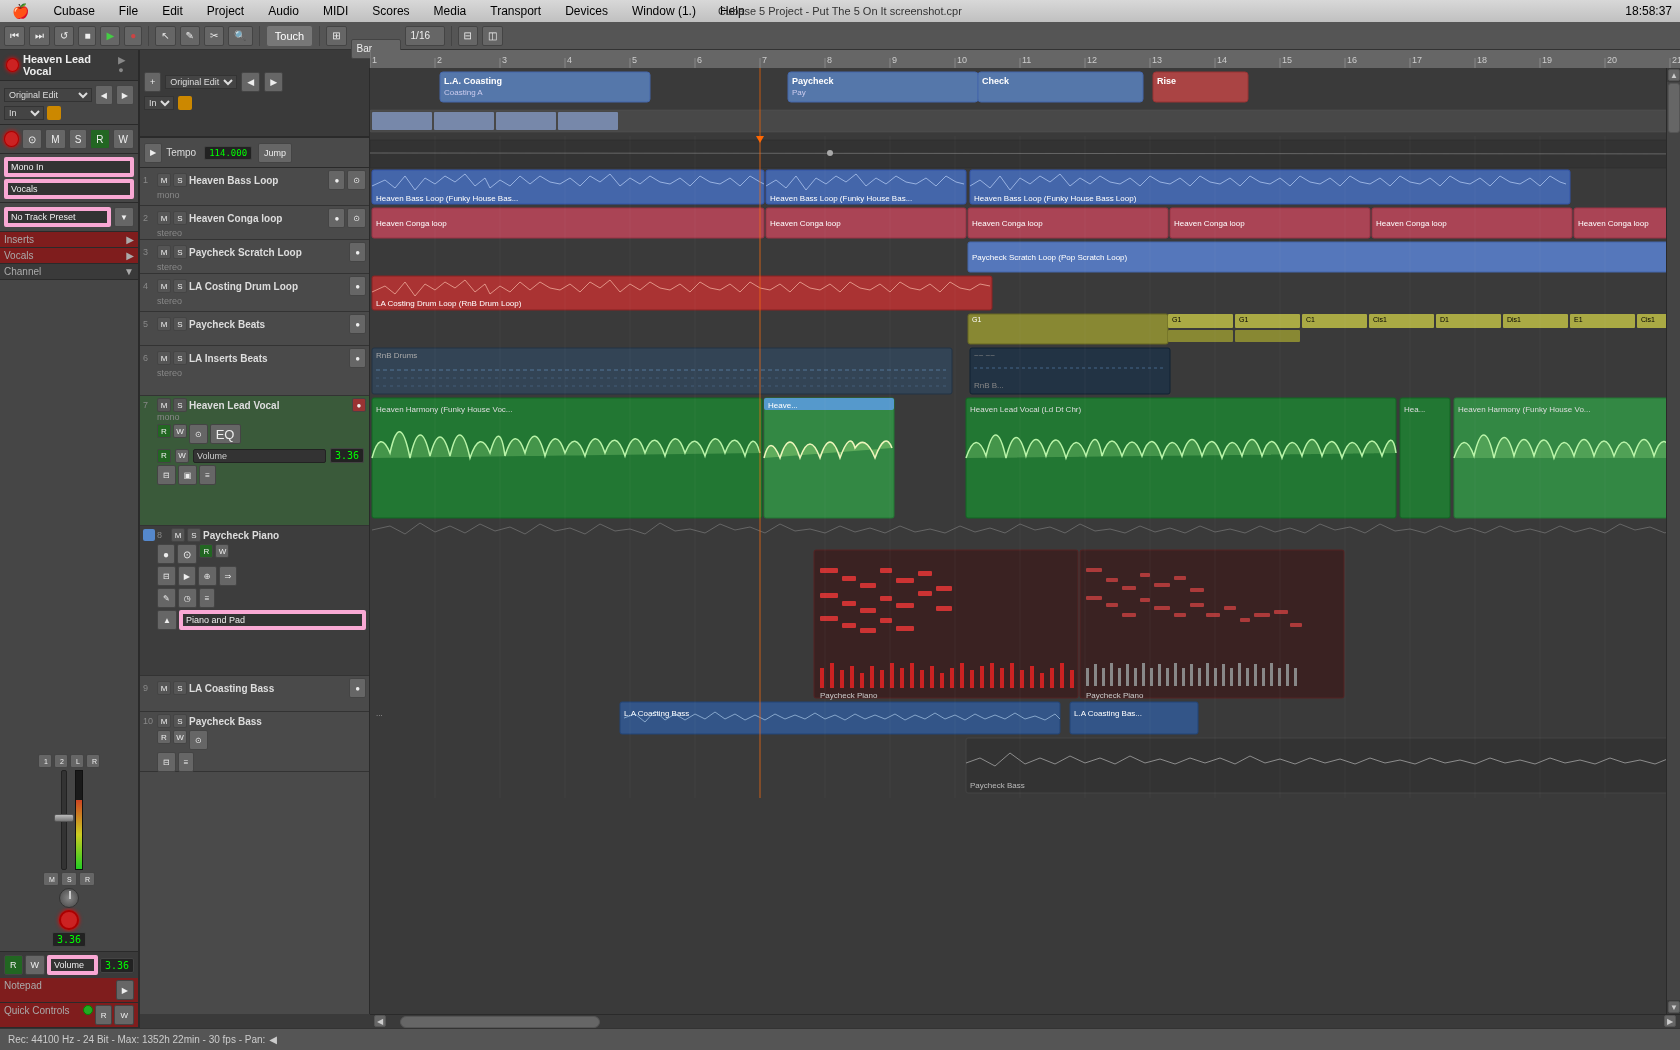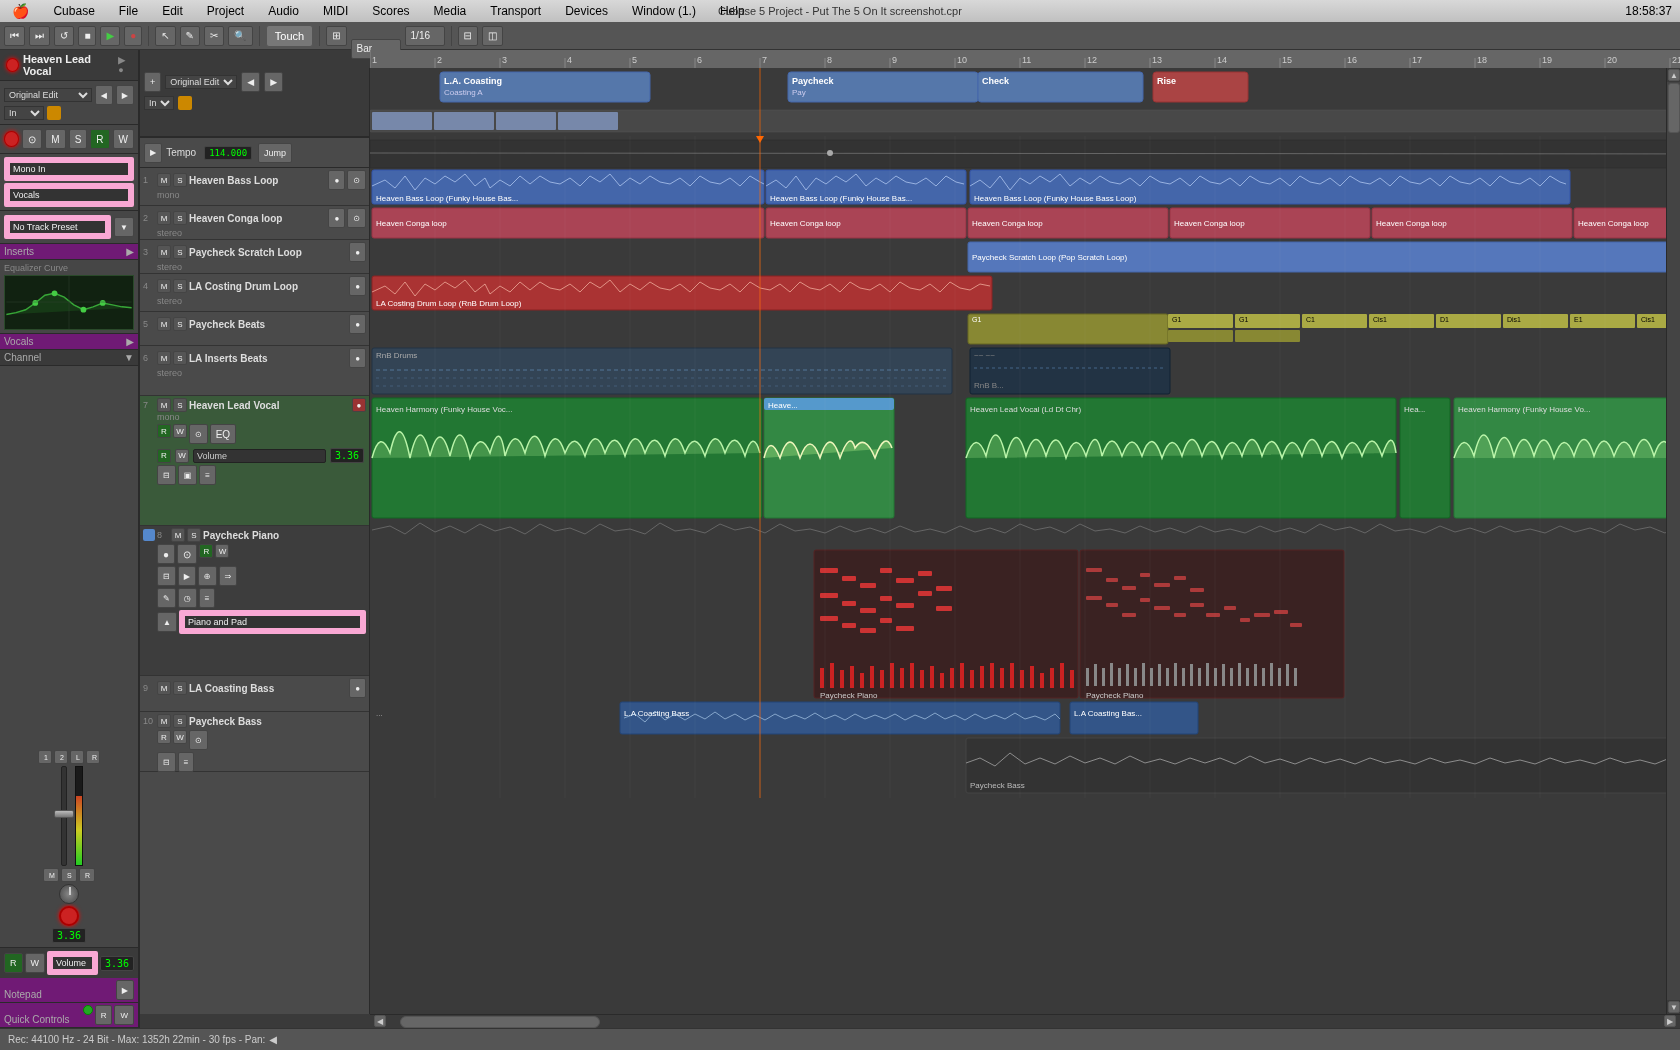--- a/index.html
+++ b/index.html
@@ -242,21 +242,21 @@
       padding: 3px 4px;
     }
     .ins-row {
       display: flex;
       align-items: center;
       gap: 3px;
       margin: 1px 0;
     }
     .ins-val {
       background: #333;
-      border: 6px solid #f9a8d4;
+      border: 4px solid #f9a8d4;
       color: #eee;
       font-size: 9px;
       padding: 1px 3px;
       border-radius: 2px;
       flex: 1;
     }
 
     
     .big-fader-area {
       display: flex;
@@ -300,23 +300,23 @@
       border: 1px solid #2a4a2a;
       position: relative;
       overflow: hidden;
     }
 
     .ins-sends {
       font-size: 10px;
       color: #aaa;
       display: flex;
       justify-content: space-between;
-      align-items: flex-end;
+      align-items: flex-start;
       padding: 2px 4px;
-      background: #701a75;
+      background: #7f1d1d;
       border-bottom: 1px solid #2a2a2a;
       cursor: pointer;
     }
     .ins-channel {
       font-size: 10px;
       color: #aaa;
       display: flex;
       justify-content: space-between;
       align-items: center;
       padding: 2px 4px;
@@ -421,38 +421,20 @@
         <div class="ins-val" style="flex:1;">No Track Preset</div>
         <div class="toolbar-btn" style="font-size:8px;">▼</div>
       </div>
     </div>
 
     <div class="ins-sends">
       <span>Inserts</span>
       <span>▶</span>
     </div>
 
-    <div class="ins-section">
-      <div style="font-size:9px;color:#888;margin-bottom:2px;">Equalizer Curve</div>
-      <div class="ins-eq-curve">
-        <svg width="100%" height="100%" viewBox="0 0 130 55">
-
-          <polyline points="0,40 10,38 20,35 30,28 40,20 50,18 60,22 70,30 80,35 90,32 100,28 110,30 120,32 130,33" fill="none" stroke="#44cc44" stroke-width="1.5" opacity="0.8"></polyline>
-          <polyline points="0,40 10,38 20,35 30,28 40,20 50,18 60,22 70,30 80,35 90,32 100,28 110,30 120,32 130,33" fill="rgba(44,150,44,0.2)" stroke="none"></polyline>
-
-          <circle cx="30" cy="28" r="3" fill="#44cc44"></circle>
-          <circle cx="50" cy="18" r="3" fill="#44cc44"></circle>
-          <circle cx="80" cy="35" r="3" fill="#44cc44"></circle>
-          <circle cx="100" cy="28" r="3" fill="#44cc44"></circle>
-
-          <line x1="0" y1="27" x2="130" y2="27" stroke="#334433" stroke-width="0.5"></line>
-          <line x1="65" y1="0" x2="65" y2="55" stroke="#334433" stroke-width="0.5"></line>
-        </svg>
-      </div>
-    </div>
 
     <div class="ins-sends">
       <span>Vocals</span>
       <span>▶</span>
     </div>
 
     <div class="ins-channel">
       <span>Channel</span>
       <span>▼</span>
     </div>
@@ -677,21 +659,21 @@
             <div class="track-btn mute">M</div>
             <div class="track-btn solo">S</div>
             <span class="track-name">Heaven Lead Vocal</span>
             <div class="track-btn rec">●</div>
           </div>
           <div class="track-type-label">mono</div>
           <div style="display:flex;gap:2px;padding:2px 0 0 14px;">
             <div class="track-btn" style="background:#226622;">R</div>
             <div class="track-btn">W</div>
             <div class="toolbar-btn" style="font-size:8px;">⊙</div>
-            <div class="toolbar-btn" style="font-size:10px;">EQ</div>
+            <div class="toolbar-btn" style="font-size:13px;">EQ</div>
           </div>
 
           <div style="display:flex;align-items:center;gap:4px;padding:4px 2px 0 14px;">
             <div class="track-btn" style="background:#226622;">R</div>
             <div class="track-btn">W</div>
             <div style="flex:1;background:#333;border:1px solid #222;border-radius:2px;font-size:9px;color:#ccc;padding:1px 3px;">Volume</div>
             <div class="vol-display">3.36</div>
           </div>
           <div style="display:flex;gap:2px;padding:2px 0 0 14px;">
             <div class="toolbar-btn" style="font-size:8px;">⊟</div>

